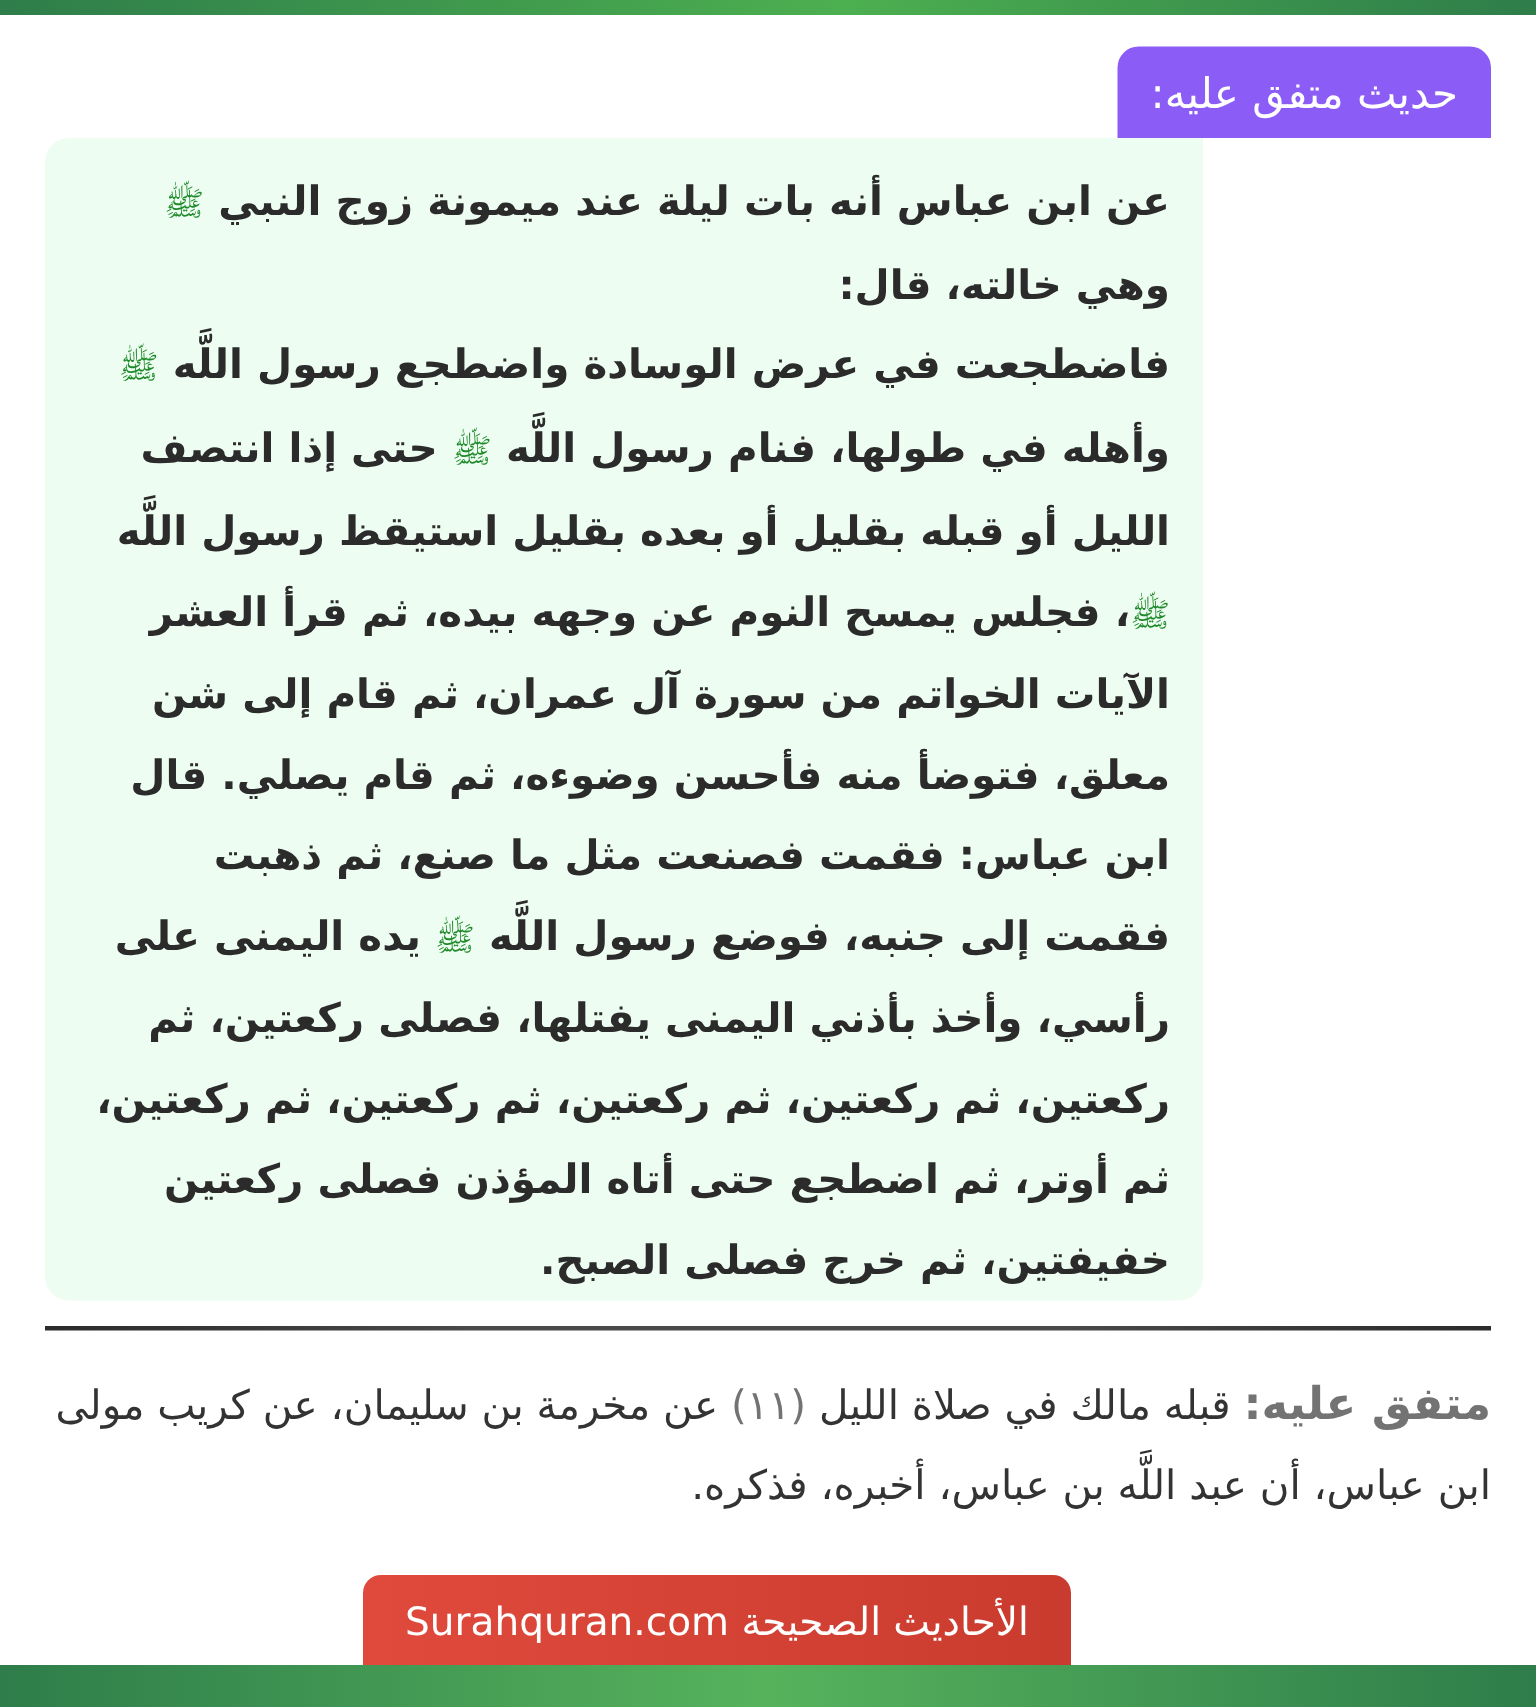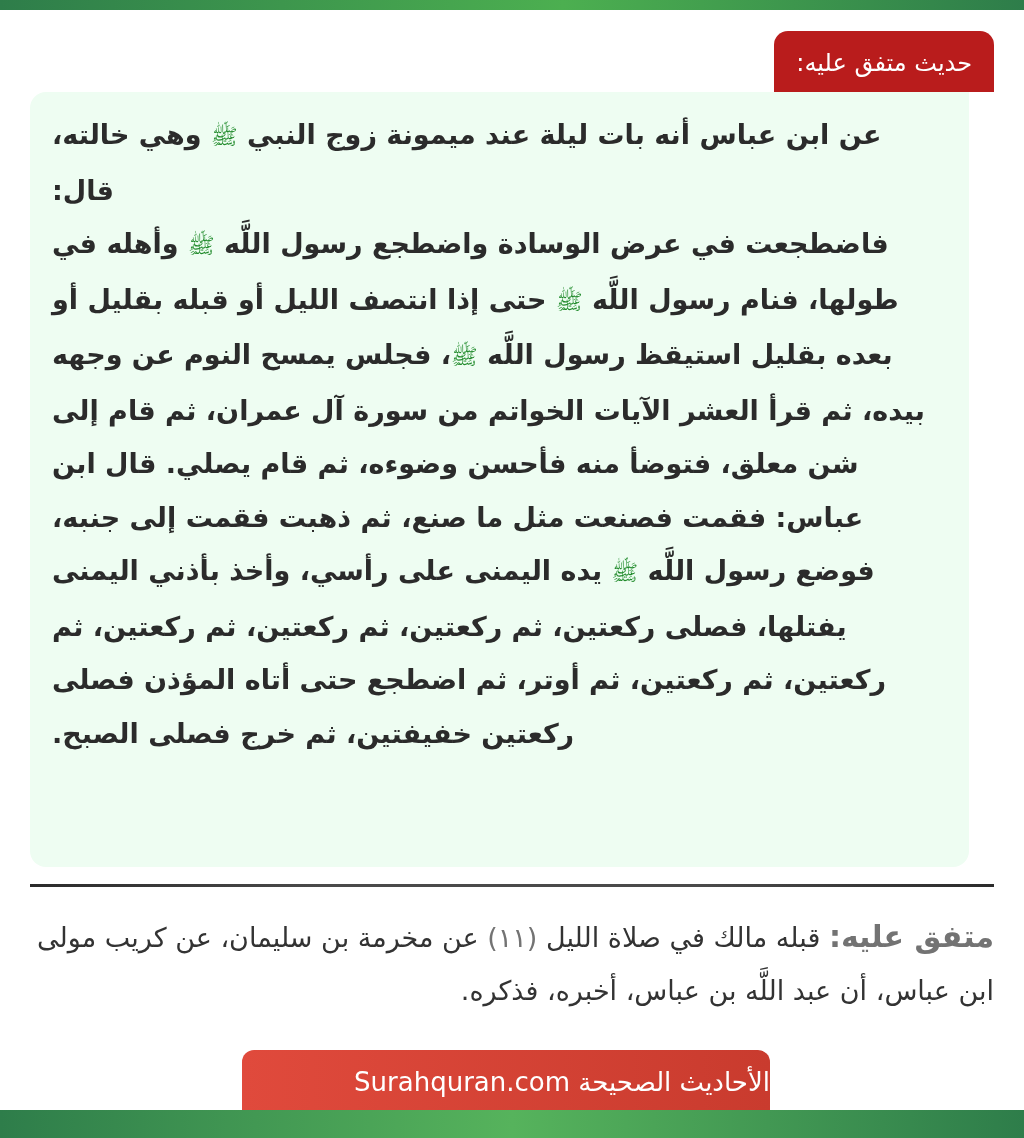--- a/index.html
+++ b/index.html
@@ -13,33 +13,33 @@
     position: absolute; left: 0; top: 0; width: 1024px; height: 10px;
     background: linear-gradient(to right, #2e7d4a, #4caf50 55%, #2e7d4a);
   }
   .bottom-bar {
     position: absolute; left: 0; top: 1110px; width: 1024px; height: 28px;
     background: linear-gradient(to right, #2e7d4a, #56b35c 50%, #2e7d4a);
   }
   .label-tab {
     position: absolute; right: 30px; top: 31px; height: 61px;
     padding: 0 22px 0 22px;
-    background: #b91c1c; color: #ffffff;
+    background: #8b5cf6; color: #ffffff;
     border-radius: 14px 14px 0 0;
-    font-size: 24px; line-height: 64px;
+    font-size: 28px; line-height: 64px;
     white-space: nowrap;
   }
   .hadith-box {
-    position: absolute; left: 30px; top: 92px; width: 939px; height: 775px;
+    position: absolute; left: 30px; top: 92px; width: 772px; height: 775px;
     background: #eefdf2;
     border-radius: 0 0 16px 16px;
     border-top-left-radius: 16px;
     box-sizing: border-box;
     padding: 16px 22px 0 22px;
-    text-align: left;
+    text-align: right;
   }
   .hadith-text {
     margin: 0;
     font-size: 27px; font-weight: bold; color: #2b2b2b;
     line-height: 53.5px;
   }
   .hadith-text .saw {
     color: #1f8a2a; font-weight: normal; font-size: 22px;
   }
   .divider {
@@ -47,25 +47,25 @@
     background: linear-gradient(to right, #2b2b2b, #4a4a4a 30%, #4a4a4a 70%, #2b2b2b);
   }
   .source {
     position: absolute; right: 30px; top: 910px; width: 964px;
     font-size: 27px; color: #333333; line-height: 53px;
     text-align: right;
   }
   .source .src-label { color: #737373; font-weight: bold; font-size: 30px; }
   .source .src-num { color: #737373; }
   .footer-badge {
-    position: absolute; left: 242px; top: 1050px; width: 528px; height: 60px;
+    position: absolute; left: 242px; top: 1050px; width: 472px; height: 60px;
     background: linear-gradient(to right, #e04a3c, #c93b2e);
     border-radius: 12px 12px 0 0;
     color: #ffffff; font-size: 26px;
-    text-align: right; line-height: 64px;
+    text-align: center; line-height: 64px;
     white-space: nowrap;
   }
 </style>
 </head>
 <body>
 
 <div class="top-bar"></div>
 
 <div class="label-tab">حديث متفق عليه:</div>
 

